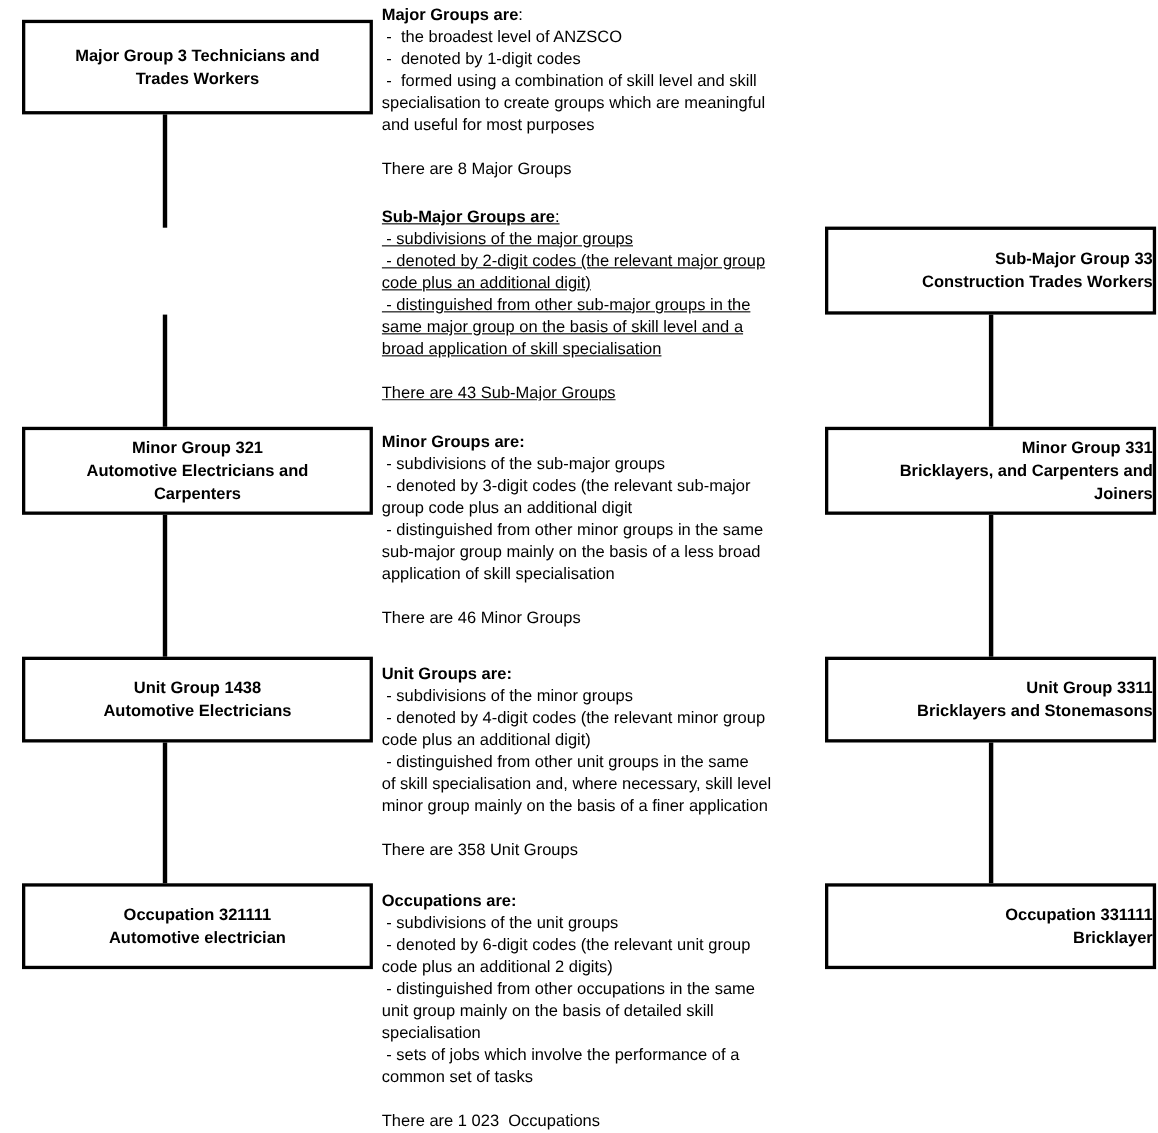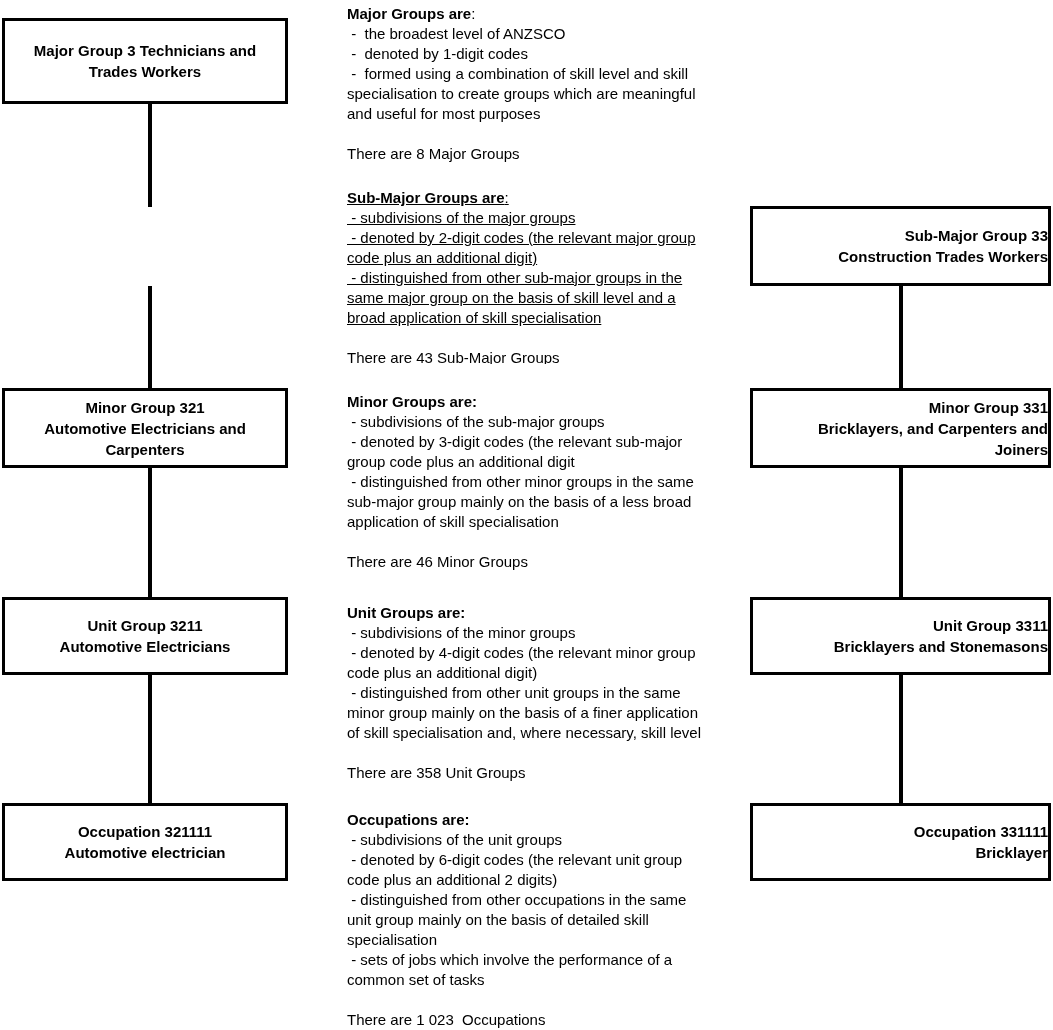--- a/index.html
+++ b/index.html
@@ -26,21 +26,21 @@
     display: flex;
     flex-direction: column;
     justify-content: center;
     text-align: center;
     font-size: 15px;
     font-weight: bold;
     line-height: 21px;
   }
   .node .bline { white-space: pre; }
 
-  .col-left  { left: 2px;   width: 286px; }
+  .col-left  { left: 20px;   width: 319px; }
   .col-right { left: 750px; width: 301px; text-align: right; }
 
   .row-1 { top: 18px;  height: 86px; }
   .row-2 { top: 206px; height: 80px; }
   .row-3 { top: 388px; height: 80px; }
   .row-4 { top: 597px; height: 78px; }
   .row-5 { top: 803px; height: 78px; }
 
   
   .connector {
@@ -88,21 +88,21 @@
   <div class="node col-left row-1">
       <div class="bline">Major Group 3 Technicians and</div>
       <div class="bline">Trades Workers</div>
     </div>
   <div class="node col-left row-3">
       <div class="bline">Minor Group 321</div>
       <div class="bline">Automotive Electricians and</div>
       <div class="bline">Carpenters</div>
     </div>
   <div class="node col-left row-4">
-      <div class="bline">Unit Group 3211</div>
+      <div class="bline">Unit Group 1438</div>
       <div class="bline">Automotive Electricians</div>
     </div>
   <div class="node col-left row-5">
       <div class="bline">Occupation 321111</div>
       <div class="bline">Automotive electrician</div>
     </div>
 
   <div class="node col-right row-2">
       <div class="bline">Sub-Major Group 33</div>
       <div class="bline">Construction Trades Workers</div>
@@ -170,22 +170,22 @@
       <div class="tline count">There are 46 Minor Groups</div>
     </div>
 
     <div class="section sec-3">
       <div class="shead"><span>Unit Groups are:</span><span class="colon"></span></div>
       <div>
           <div class="tline"> - subdivisions of the minor groups</div>
           <div class="tline"> - denoted by 4-digit codes (the relevant minor group</div>
           <div class="tline">code plus an additional digit)</div>
           <div class="tline"> - distinguished from other unit groups in the same</div>
+          <div class="tline">of skill specialisation and, where necessary, skill level</div>
           <div class="tline">minor group mainly on the basis of a finer application</div>
-          <div class="tline">of skill specialisation and, where necessary, skill level</div>
         </div>
       <div class="tline count">There are 358 Unit Groups</div>
     </div>
 
     <div class="section sec-4">
       <div class="shead"><span>Occupations are:</span><span class="colon"></span></div>
       <div>
           <div class="tline"> - subdivisions of the unit groups</div>
           <div class="tline"> - denoted by 6-digit codes (the relevant unit group</div>
           <div class="tline">code plus an additional 2 digits)</div>

